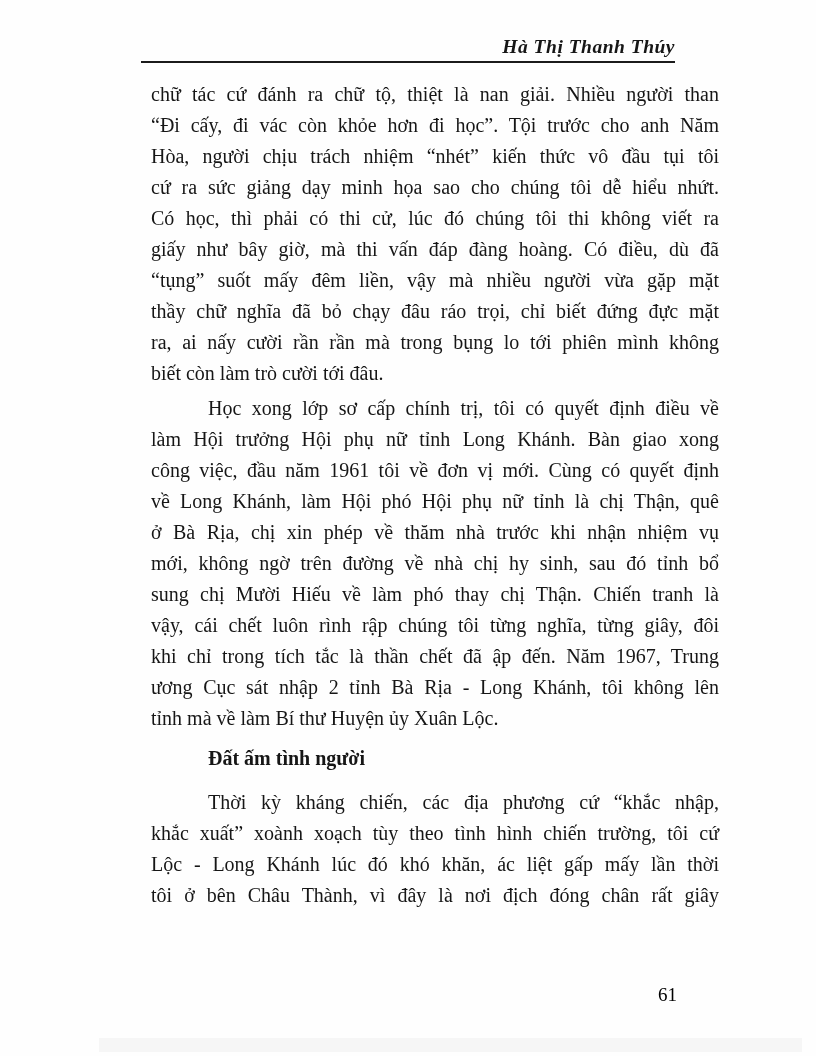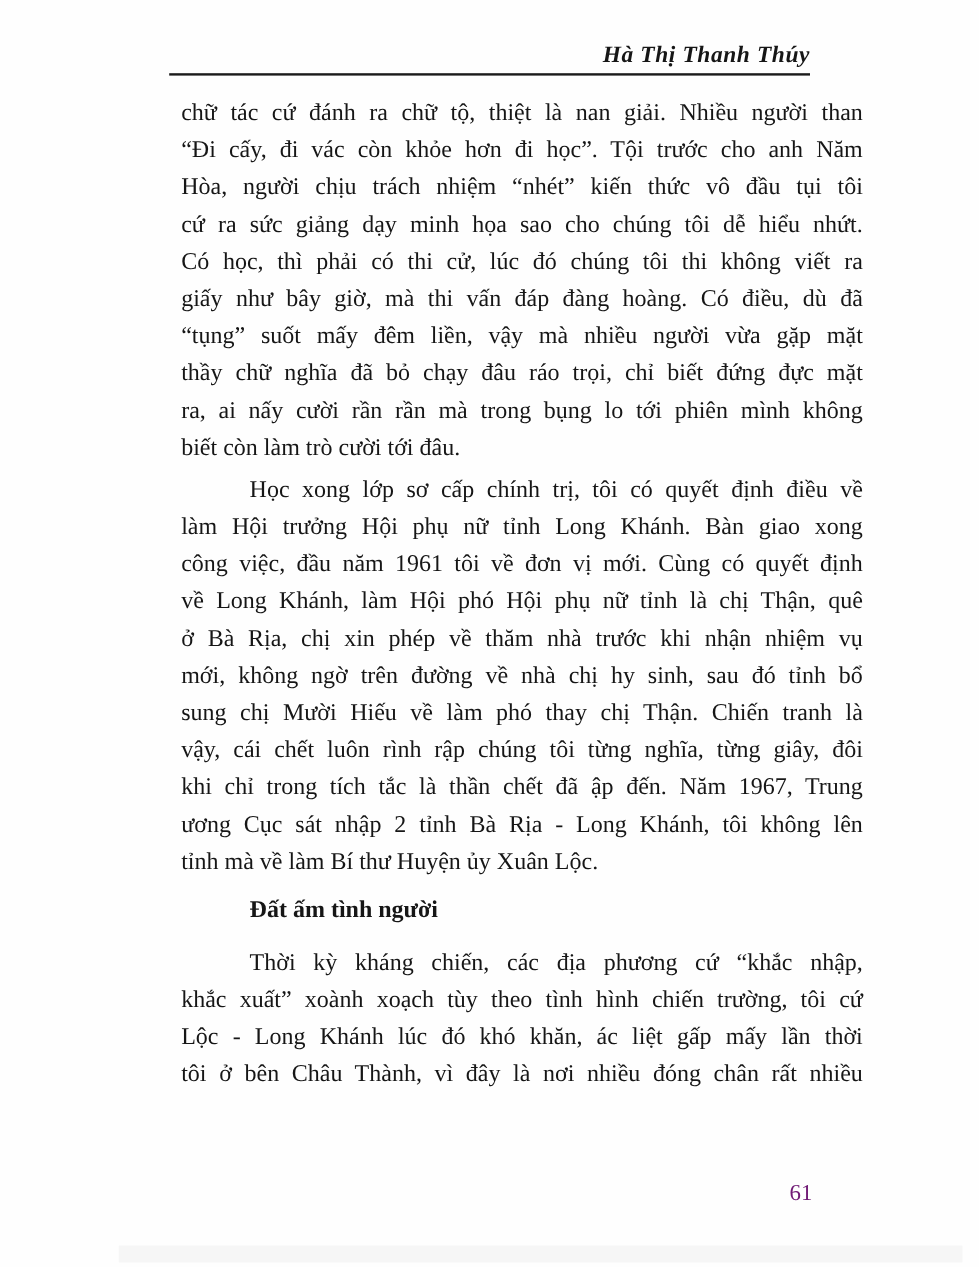--- a/index.html
+++ b/index.html
@@ -60,21 +60,21 @@
   }
   .page-number {
     position: absolute;
     top: 984px;
     left: 135px;
     width: 568px;
     box-sizing: border-box;
     padding-right: 26px;
     text-align: right;
     font-size: 19px;
-    color: #701a75;
+    color: #000000;
   }
   .scan-edge {
     position: absolute;
     left: 99px;
     top: 1038px;
     width: 703px;
     height: 14px;
     background: #f6f6f6;
   }
 </style>
@@ -111,21 +111,21 @@
         <div class="line">vậy, cái chết luôn rình rập chúng tôi từng nghĩa, từng giây, đôi</div>
         <div class="line">khi chỉ trong tích tắc là thần chết đã ập đến. Năm 1967, Trung</div>
         <div class="line">ương Cục sát nhập 2 tỉnh Bà Rịa - Long Khánh, tôi không lên</div>
         <div class="line para-end">tỉnh mà về làm Bí thư Huyện ủy Xuân Lộc.</div>
       </div>
       <h2 class="heading">Đất ấm tình người</h2>
       <div class="para">
         <div class="line indent">Thời kỳ kháng chiến, các địa phương cứ “khắc nhập,</div>
         <div class="line">khắc xuất” xoành xoạch tùy theo tình hình chiến trường, tôi cứ</div>
         <div class="line">Lộc - Long Khánh lúc đó khó khăn, ác liệt gấp mấy lần thời</div>
-        <div class="line">tôi ở bên Châu Thành, vì đây là nơi nhiều đóng chân rất nhiều</div>
+        <div class="line">tôi ở bên Châu Thành, vì đây là nơi địch đóng chân rất giây</div>
       </div>
     </main>
 
   <div class="page-number">61</div>
 
   <div class="scan-edge"></div>
 
 </div>
 
 </body></html>

